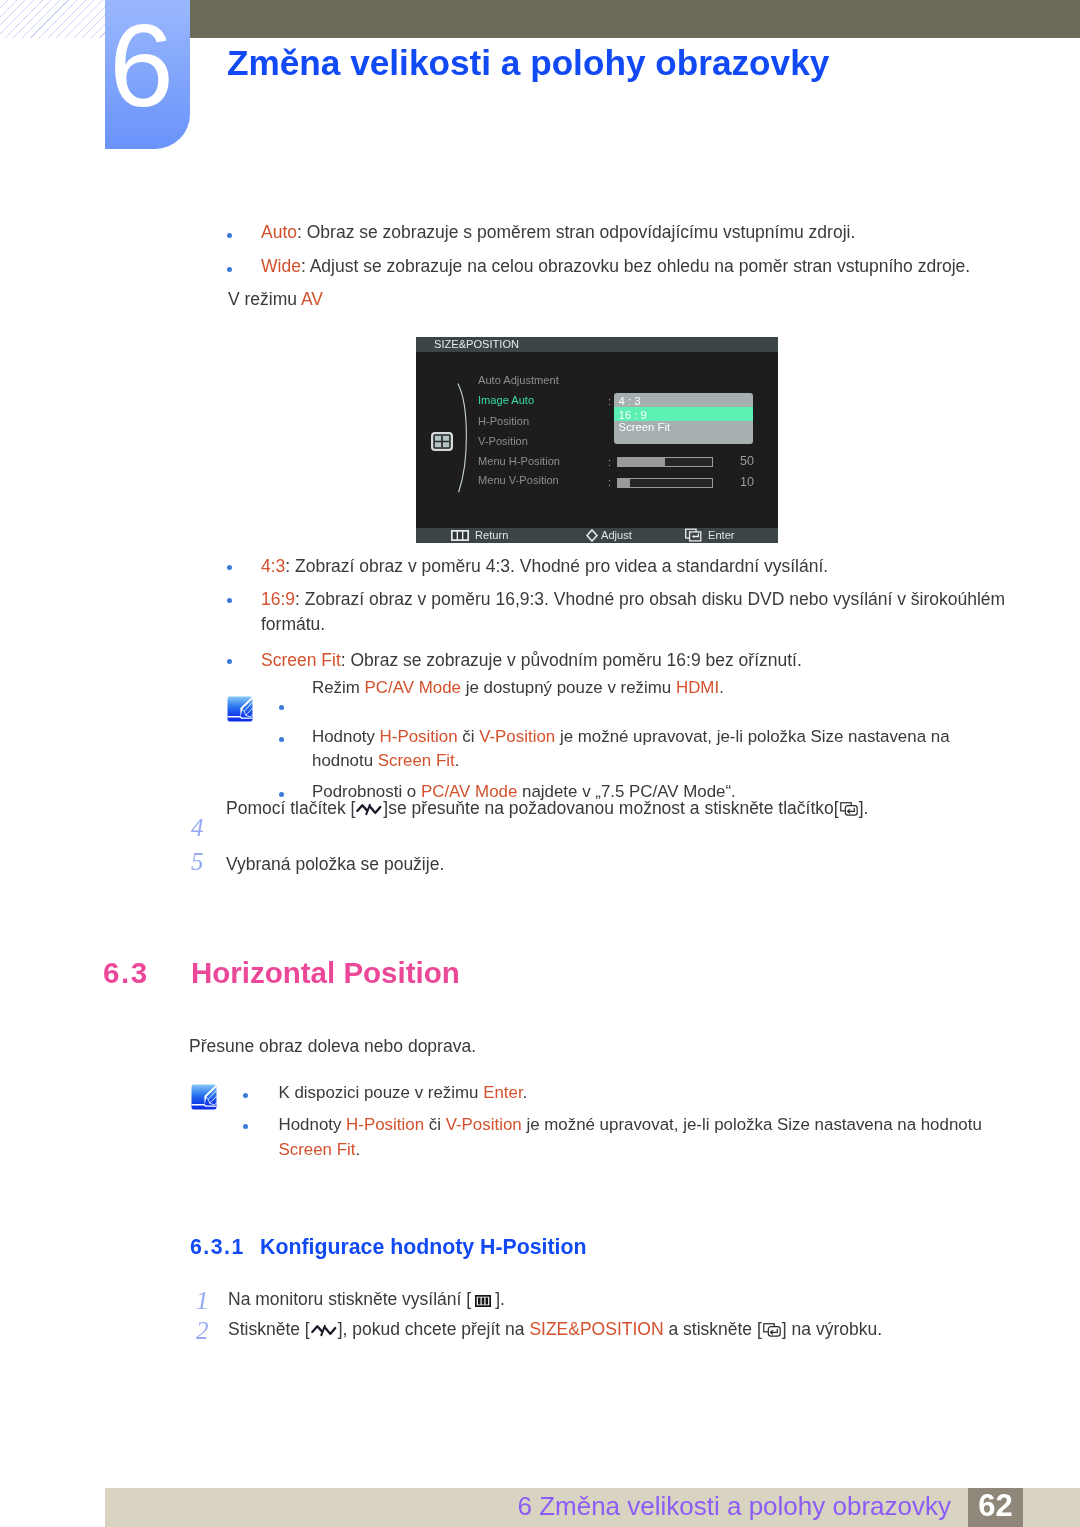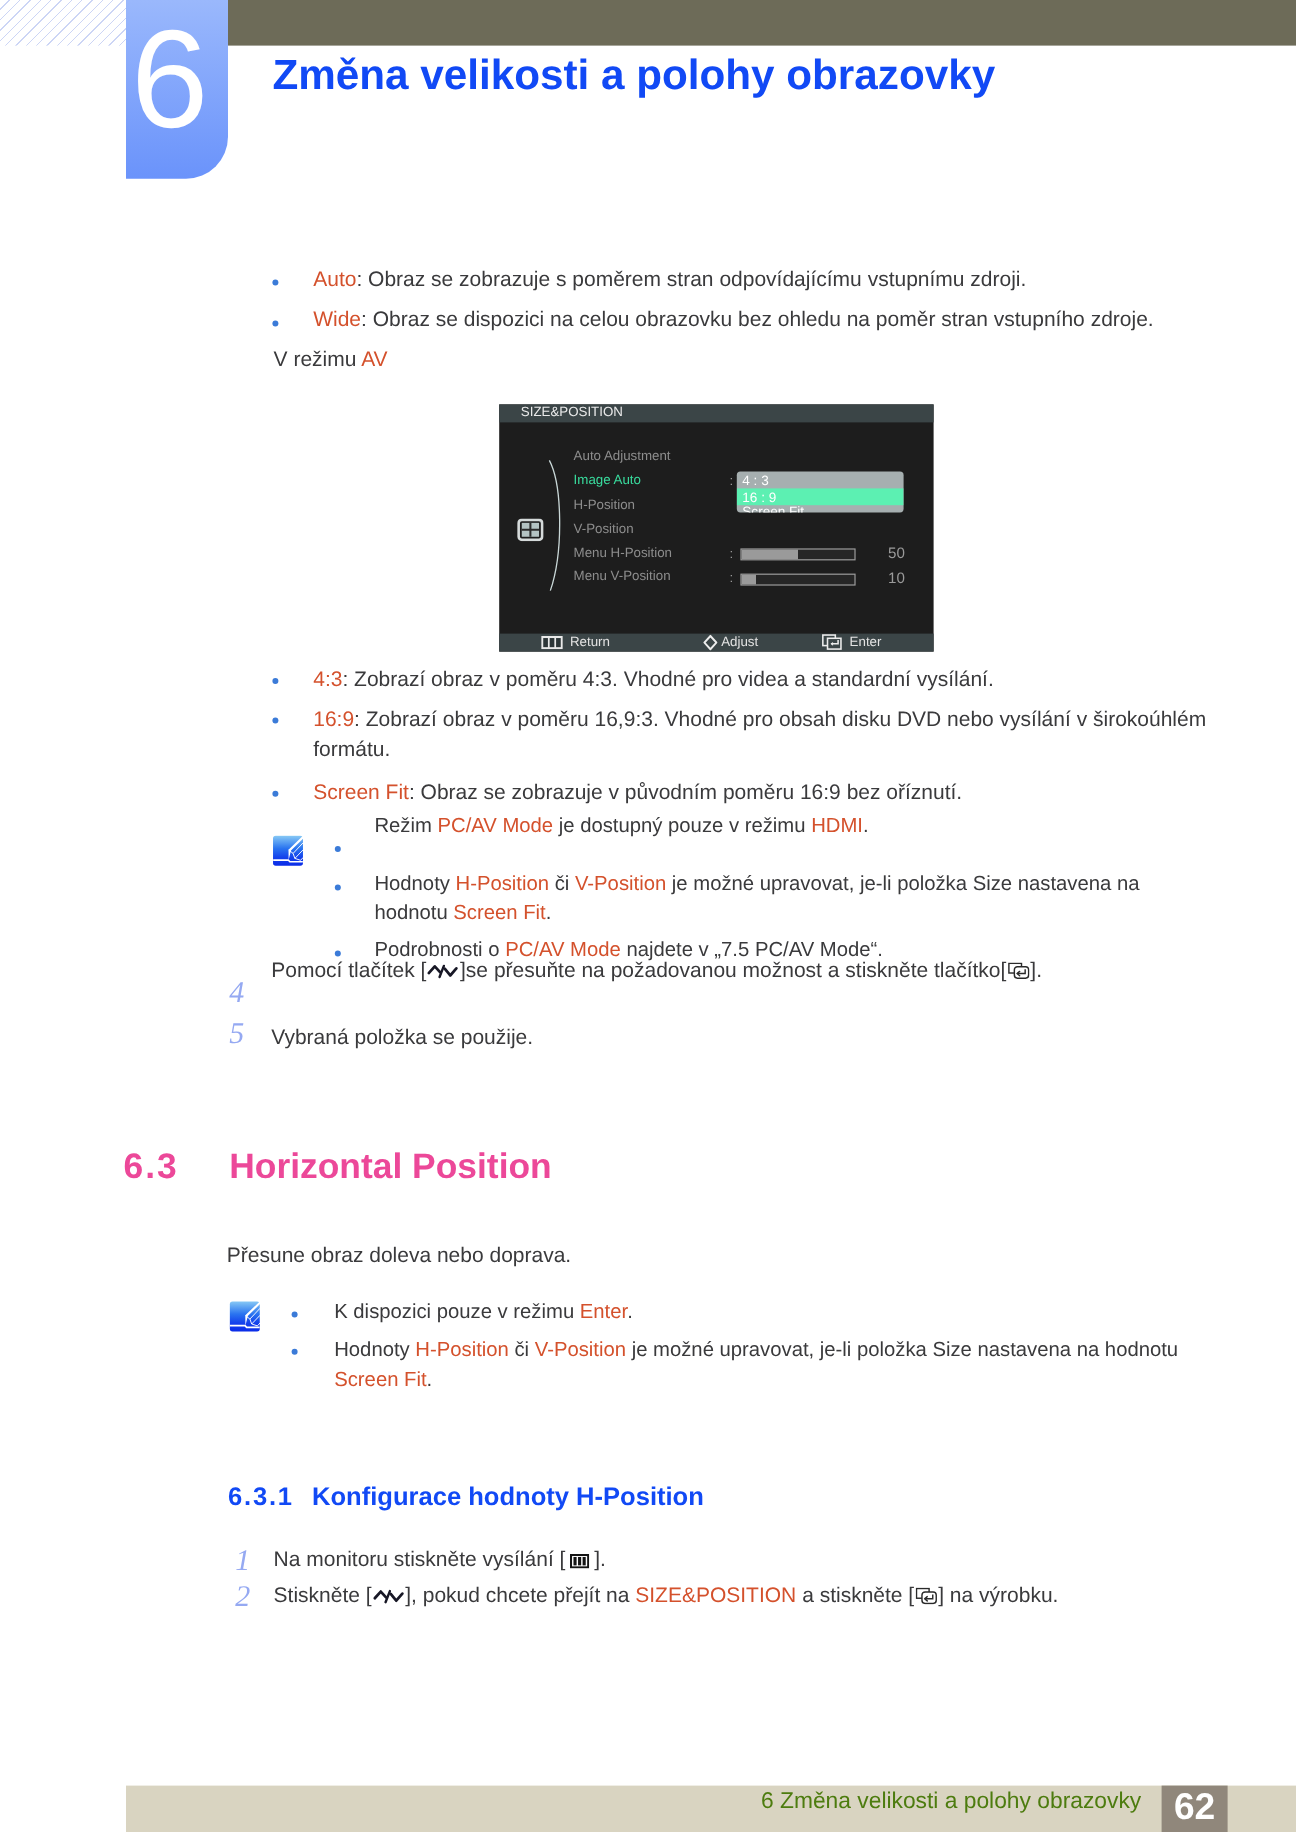--- a/index.html
+++ b/index.html
@@ -33,51 +33,51 @@
   .inlineicon{display:inline-block;vertical-align:-2px;margin:0 1px;}
 
   
   #osd{position:absolute;left:416px;top:337px;width:362px;height:206px;background:#1d1d1d;}
   #osd .title{position:absolute;left:0;top:0;width:362px;height:15px;background:#3b4547;}
   #osd .title span{position:absolute;left:18px;top:0.5px;font-size:11.1px;color:#e9e9e9;}
   #osd .foot{position:absolute;left:0;bottom:0;width:362px;height:15px;background:#3b4547;}
   .osditem{position:absolute;font-size:11.1px;color:#8d8d8d;white-space:nowrap;}
   .osditem.sel{color:#39dc9e;}
   .osdcolon{position:absolute;font-size:11.1px;color:#9a9a9a;}
-  #dropdown{position:absolute;left:198px;top:55.7px;width:139px;height:34px;background:#a6afb0;border-radius:3px;overflow:hidden;}
+  #dropdown{position:absolute;left:198px;top:55.7px;width:139px;height:51px;background:#a6afb0;border-radius:3px;overflow:hidden;}
   #dropdown div{font-size:11.3px;color:#fff;padding-left:4.6px;white-space:nowrap;}
   #dropdown div:nth-child(1){height:14.65px;line-height:16.5px;}
   #dropdown div:nth-child(2){height:13.2px;line-height:16.2px;}
   #dropdown div:nth-child(3){height:17.75px;line-height:13.6px;}
   #dropdown div.hl{background:#5cf0b2;}
   .slider{position:absolute;height:10px;border:1px solid #9a9a9a;background:#262626;box-sizing:border-box;}
   .slider i{display:block;height:100%;background:#9a9a9a;}
   .osdval{position:absolute;font-size:12.6px;color:#9a9a9a;text-align:right;width:34px;}
   .footitem{position:absolute;font-size:11.1px;color:#e3e3e3;}
 
   
   #footbar{position:absolute;left:105px;top:1488px;width:975px;height:39px;background:#d9d4c1;}
-  #foottext{position:absolute;right:129px;top:1491px;font-size:19px;color:#4d7c0f;font-weight:normal;}
+  #foottext{position:absolute;right:129px;top:1491px;font-size:26px;color:#8b5cf6;font-weight:normal;}
   #pagebox{position:absolute;left:968px;top:1488px;width:55px;height:39px;background:#90877b;}
   #pagenum{position:absolute;left:968px;top:1484px;width:55px;height:37px;display:flex;align-items:flex-end;justify-content:center;font-size:31px;line-height:30px;color:#fff;font-weight:bold;}
 </style>
 </head>
 <body>
 
 <div id="hatch"></div>
 <div id="olivebar"></div>
 <div id="chapnum">
     <span>6</span>
   </div>
 <div id="chaptitle">Změna velikosti a polohy obrazovky</div>
 
 <div class="bullet" style="left:227px;top:232.5px"></div>
 <div class="p" style="left:261px;top:220px"><span class="or">Auto</span><span>: Obraz se zobrazuje s poměrem stran odpovídajícímu vstupnímu zdroji.</span></div>
 <div class="bullet" style="left:227px;top:266.5px"></div>
-<div class="p" style="left:261px;top:254px"><span class="or">Wide</span><span>: Obraz se dispozici na celou obrazovku bez ohledu na poměr stran vstupního zdroje.</span></div>
+<div class="p" style="left:261px;top:254px"><span class="or">Wide</span><span>: Adjust se zobrazuje na celou obrazovku bez ohledu na poměr stran vstupního zdroje.</span></div>
 <div class="p" style="left:228px;top:287px"><span>V režimu </span><span class="or">AV</span></div>
 
 <div id="osd">
   <div class="title">
       <span>SIZE&amp;POSITION</span>
     </div>
 
   <svg class="abs" style="left:14.5px;top:94.5px" width="22" height="19" viewBox="0 0 22 19">
     <rect x="1.15" y="1.15" width="19.7" height="16.7" rx="2.8" fill="none" stroke="#d5dada" stroke-width="2.3"></rect>
     <rect x="3.8" y="3.7" width="14.4" height="11.6" fill="#b4c3c3"></rect>

